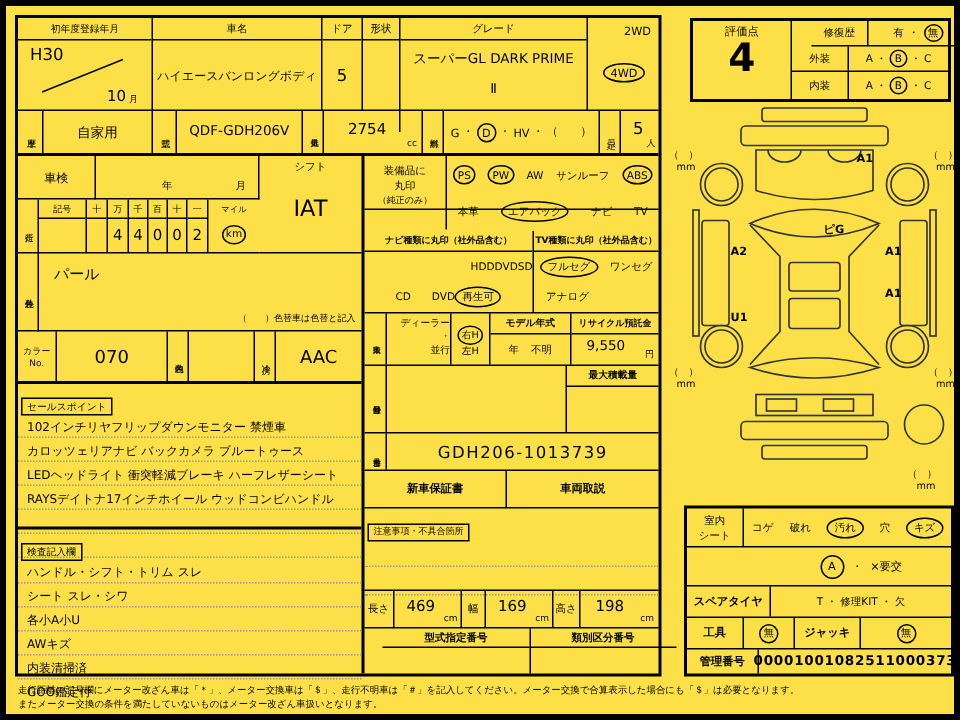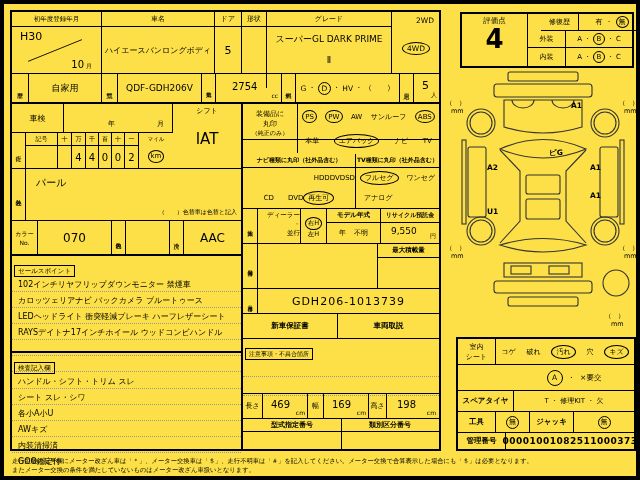--- a/index.html
+++ b/index.html
@@ -300,21 +300,21 @@
           <span class="a f10" style="left:8px;top:5px">169</span>
           <span class="a f6" style="right:2px;bottom:2px">cm</span>
         </div>
         <div class="a br c f7" style="left:126px;top:0;width:18px;height:24px">高さ</div>
         <div class="a" style="left:144px;top:0;width:52px;height:24px">
           <span class="a f10" style="left:10px;top:5px">198</span>
           <span class="a f6" style="right:3px;bottom:2px">cm</span>
         </div>
       </div>
 
-      <div class="a" style="left:0;top:315px;width:196px;height:30px">
+      <div class="a" style="left:12px;top:315px;width:196px;height:30px">
         <div class="a br" style="left:98px;top:0;width:1px;height:30px"></div>
         <div class="a c f7 bb" style="left:0;top:0;width:98px;height:13px">
             <b>型式指定番号</b>
           </div>
         <div class="a c f7 bb" style="left:98px;top:0;width:98px;height:13px">
             <b>類別区分番号</b>
           </div>
       </div>
     </div>
   </div>

